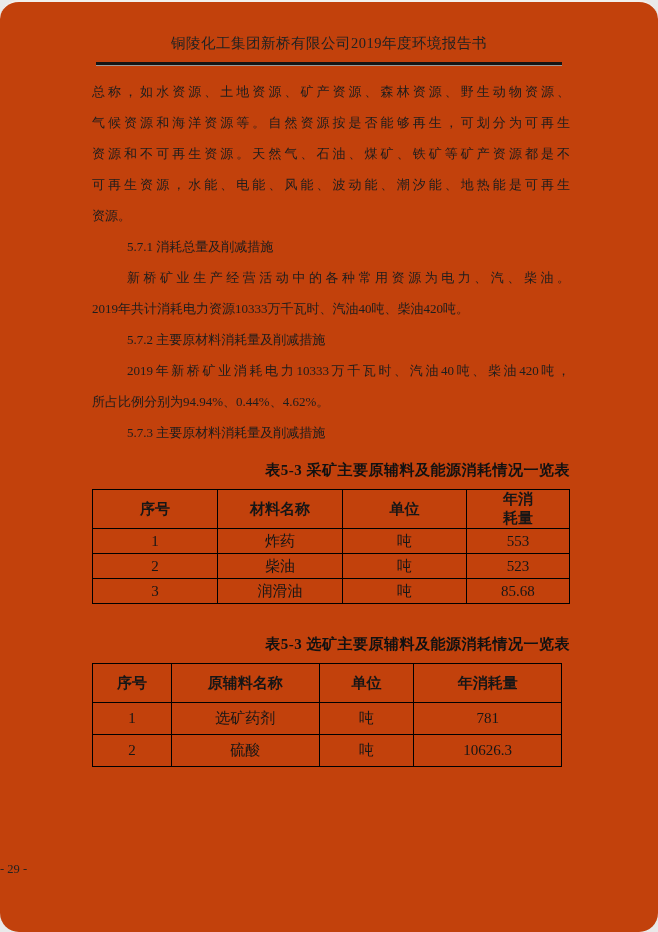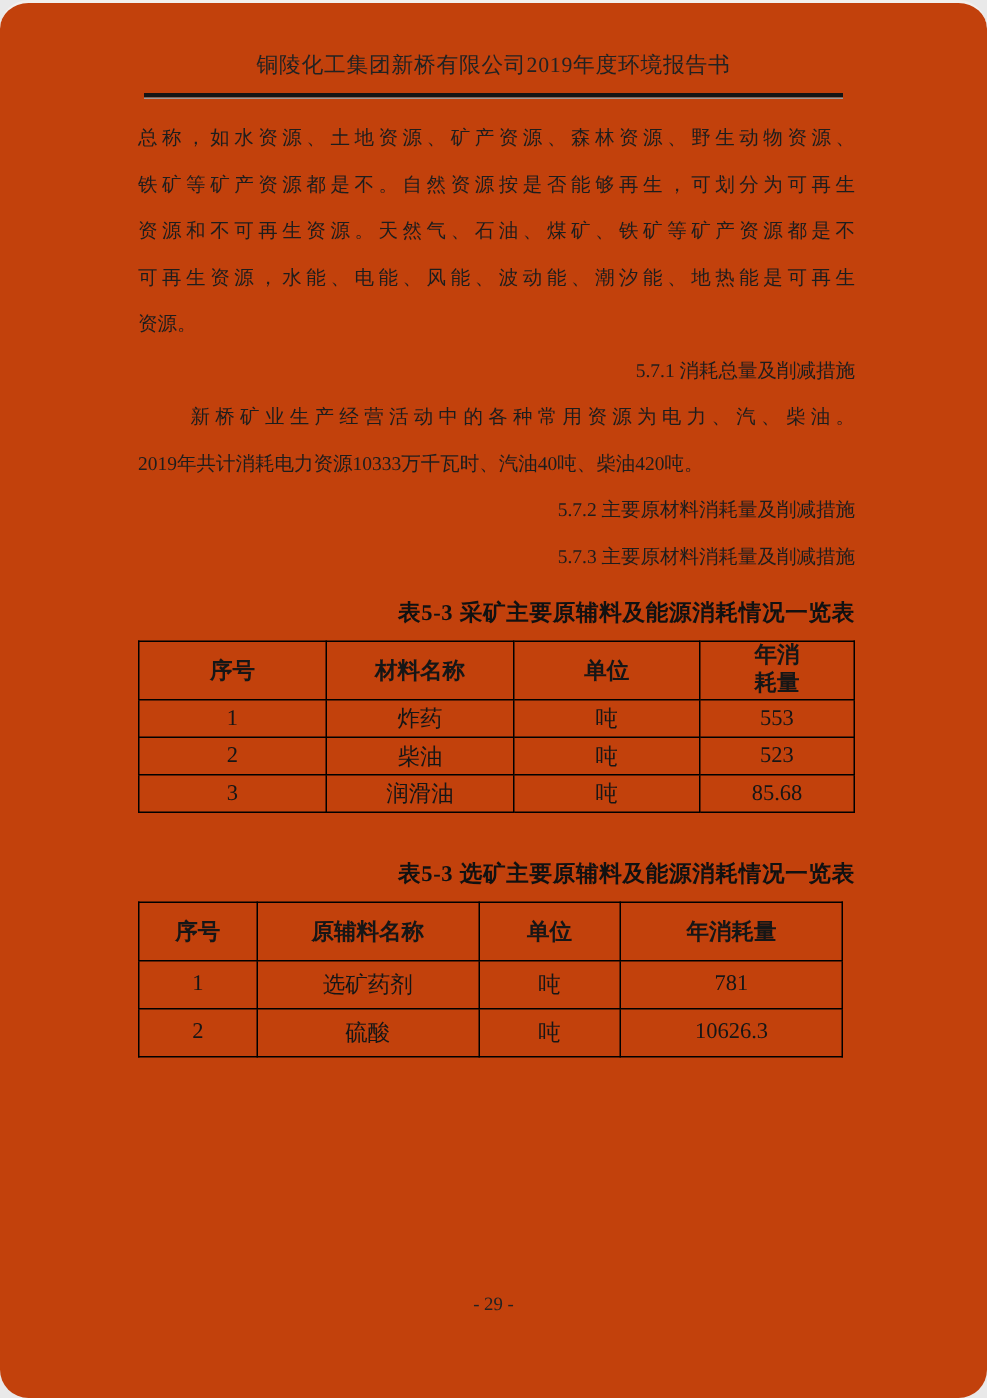--- a/index.html
+++ b/index.html
@@ -41,21 +41,21 @@
     font-size:13px;
     line-height:31px;
     white-space:nowrap;
     color:#1d1d1d;
   }
   .line.fill{
     white-space:normal;
     text-align:justify;
     text-align-last:justify;
   }
-  .indent{ text-indent:35px;text-align:right; }
+  .indent{ text-indent:35px; }
   
   .tbl-caption{
     margin-top:13px;
     margin-bottom:9px;
     text-align:right;
     font-weight:bold;
     font-size:15px;
     letter-spacing:0.5px;
     color:#111;
   }
@@ -82,48 +82,50 @@
   .t54{ width:470px; border:1.5px solid #000; }
   .t54 th{ height:38px; }
   .t54 td{ height:31px; }
   .wrap-head{ display:inline-block; width:2.25em; line-height:1.25; }
   .gap54{ height:18px; }
   
   .footer{
     position:absolute;
     left:0; right:0;
     top:860px;
-    text-align:center;
+    text-align:left;
     font-size:12.5px;
     color:#222;
   }
 </style>
 </head>
 <body>
 
 <div class="page">
 
   <div class="header">
     <div class="header-title">铜陵化工集团新桥有限公司2019年度环境报告书</div>
     <div class="header-rule"></div>
   </div>
 
   <div class="content">
 
     <p class="line fill">总称，如水资源、土地资源、矿产资源、森林资源、野生动物资源、</p>
-    <p class="line fill">铁矿等矿产资源都是不。自然资源按是否能够再生，可划分为可再生</p>
+    <p class="line fill">气候资源和海洋资源等。自然资源按是否能够再生，可划分为可再生</p>
     <p class="line fill">资源和不可再生资源。天然气、石油、煤矿、铁矿等矿产资源都是不</p>
     <p class="line fill">可再生资源，水能、电能、风能、波动能、潮汐能、地热能是可再生</p>
     <p class="line">资源。</p>
 
     <p class="line indent">5.7.1 消耗总量及削减措施</p>
     <p class="line fill indent">新桥矿业生产经营活动中的各种常用资源为电力、汽、柴油。</p>
     <p class="line">2019年共计消耗电力资源10333万千瓦时、汽油40吨、柴油420吨。</p>
 
     <p class="line indent">5.7.2 主要原材料消耗量及削减措施</p>
+    <p class="line fill indent">2019年新桥矿业消耗电力10333万千瓦时、汽油40吨、柴油420吨，</p>
+    <p class="line">所占比例分别为94.94%、0.44%、4.62%。</p>
 
     <p class="line indent">5.7.3 主要原材料消耗量及削减措施</p>
 
     <div class="tbl-caption">表5-3 采矿主要原辅料及能源消耗情况一览表</div>
 
     <table class="t53">
       <colgroup>
         <col style="width:26.2%">
           <col style="width:26.2%">
           <col style="width:26%">

